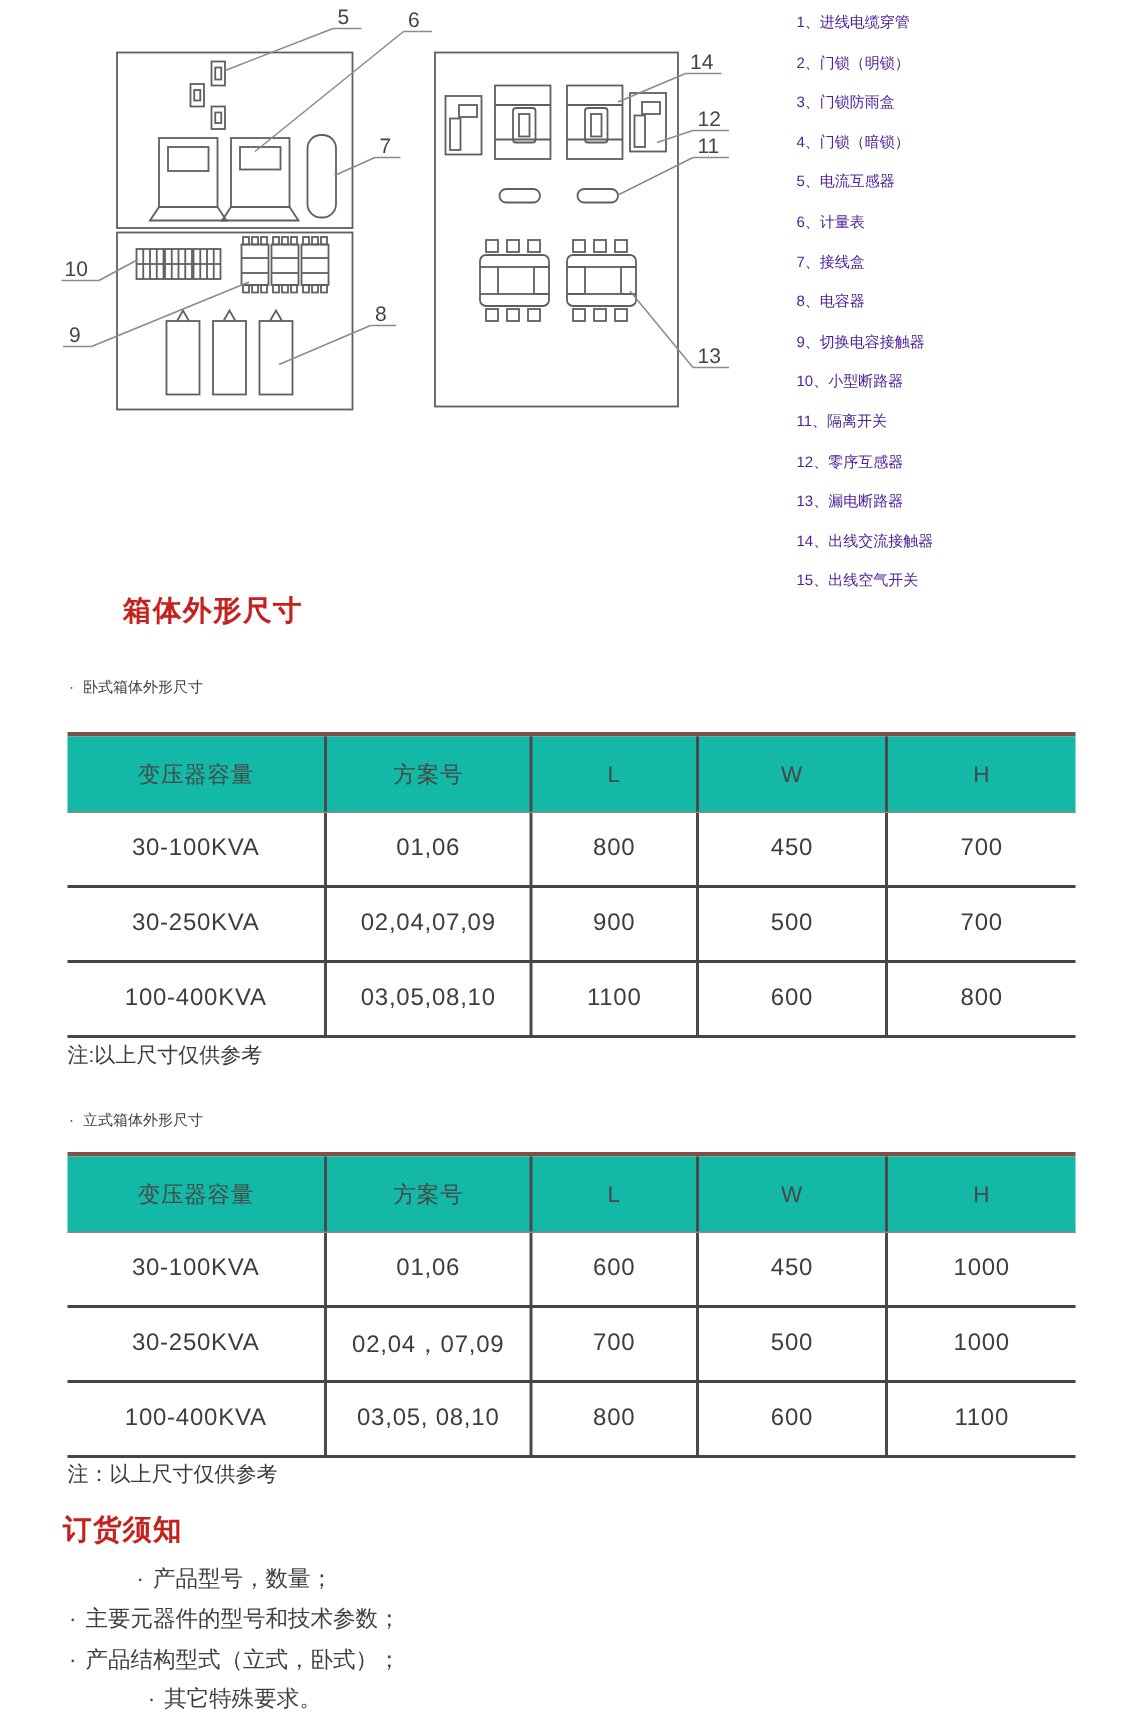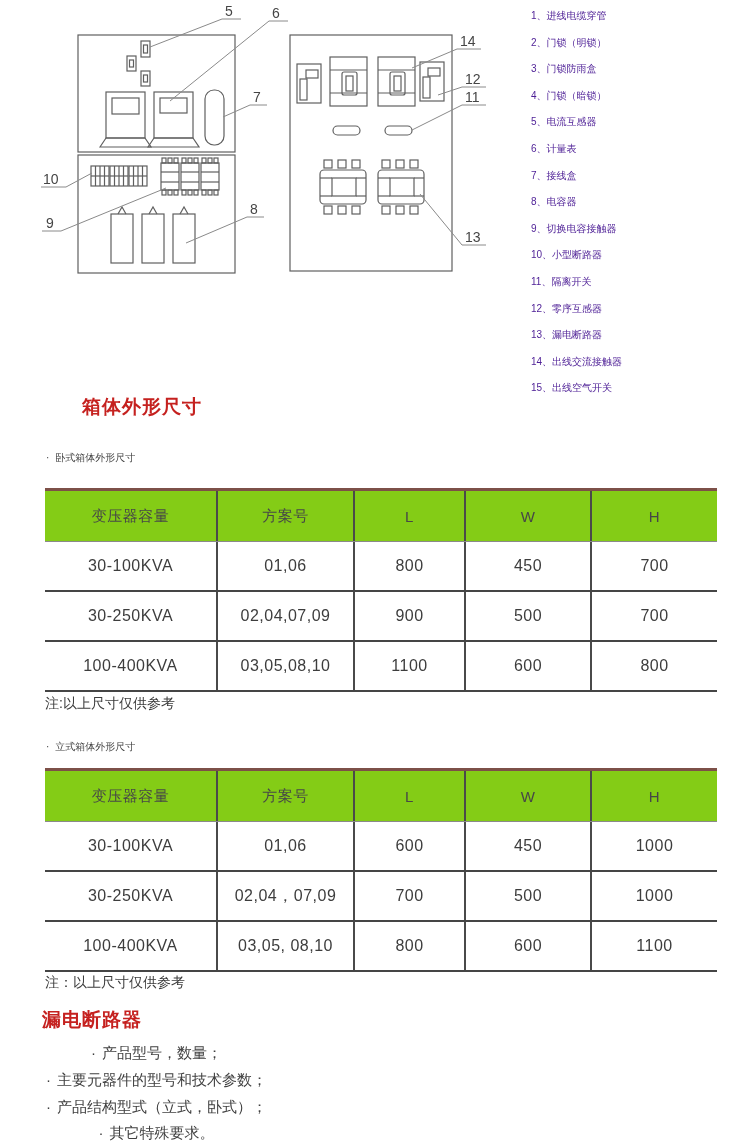--- a/index.html
+++ b/index.html
@@ -26,21 +26,21 @@
   .sub-bullet .dot,.order-item .dot{margin-right:6px;}
 
   #bullet-h{left:46px;top:451px;}
   #bullet-v{left:46px;top:740px;}
 
   
   .dim-table{position:absolute;left:45px;width:672px;border-top:3px solid #7d5048;}
   #table-h{top:488px;}
   #table-v{top:768px;}
   .trow{display:grid;grid-template-columns:173px 137px 111px 126px 125px;}
-  .trow.head{height:50px;background:#84cc16;border-bottom:1px solid #8a8a8a;}
+  .trow.head{height:50px;background:#14b8a6;border-bottom:1px solid #8a8a8a;}
   .trow.r{height:48px;border-bottom:2px solid #454545;}
   .tcell{display:flex;align-items:center;justify-content:center;
          font-size:16px;color:#3d3d3d;border-right:2px solid #4a4a4a;letter-spacing:0.5px;}
   .tcell:last-child{border-right:none;}
   .trow.head .tcell{font-size:15px;color:#474747;}
 
   .note{position:absolute;left:45px;font-size:14px;color:#3b3b3b;}
   #note-h{top:695px;}
   #note-v{top:974px;}
 
@@ -335,21 +335,21 @@
       <div class="tcell">100-400KVA</div>
       <div class="tcell">03,05, 08,10</div>
       <div class="tcell">800</div>
       <div class="tcell">600</div>
       <div class="tcell">1100</div>
     </div>
   </div>
 
   <div class="note" id="note-v">注：以上尺寸仅供参考</div>
 
-  <div class="section-title" id="order-title">漏电断路器</div>
+  <div class="section-title" id="order-title">订货须知</div>
 
   <div class="order-list">
     <div class="order-item">
       <span class="dot">·</span><span>产品型号，数量；</span>
     </div>
     <div class="order-item">
       <span class="dot">·</span><span>主要元器件的型号和技术参数；</span>
     </div>
     <div class="order-item">
       <span class="dot">·</span><span>产品结构型式（立式，卧式）；</span>

